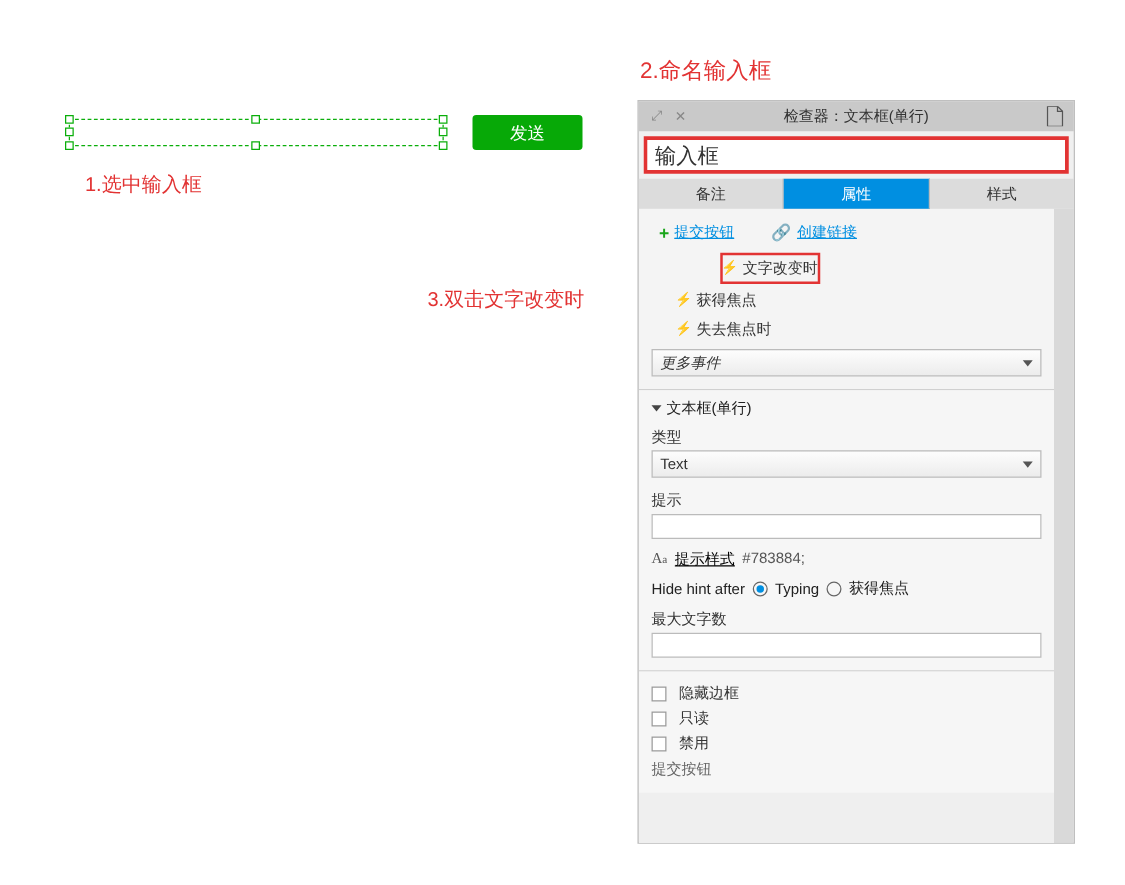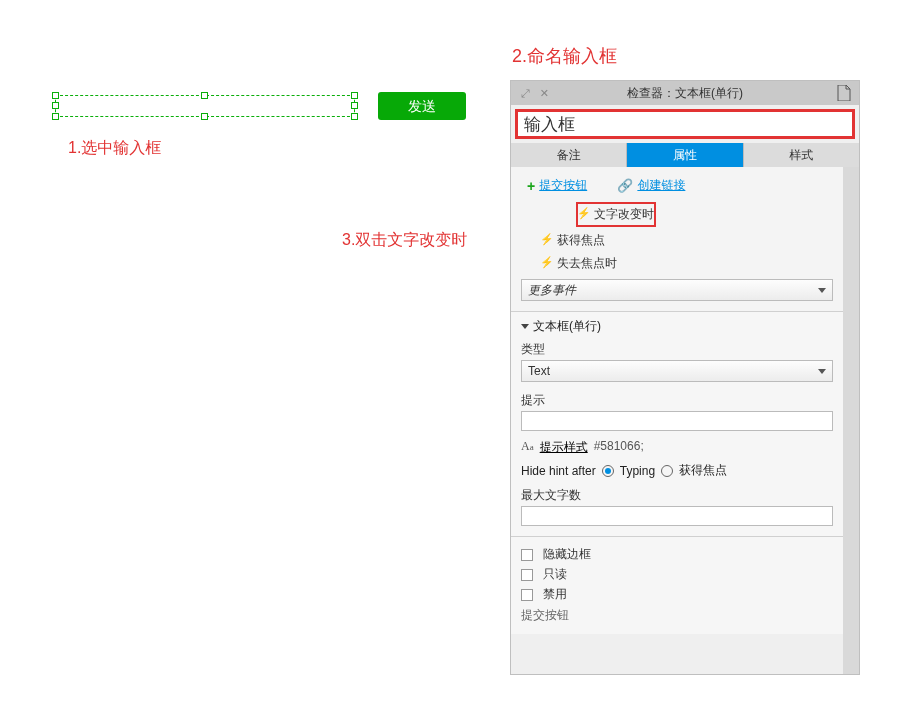--- a/index.html
+++ b/index.html
@@ -411,21 +411,21 @@
         <span>Text</span>
         <span class="select-caret"></span>
       </div>
 
       <div class="field-label" style="margin-top:10px;">提示</div>
       <input class="text-input" value="" style="">
 
       <div class="hint-style-row">
         <span class="aa-icon">A<span style="font-size:9px;">a</span></span>
         <span class="hint-link">提示样式</span>
-        <span class="hint-hex">#581066;</span>
+        <span class="hint-hex">#783884;</span>
       </div>
 
       <div class="radio-row">
         <span>Hide hint after</span>
         <span class="radio">
             <span class="dot"></span>
           </span>
         <span>Typing</span>
         <span class="radio"></span>
         <span>获得焦点</span>

